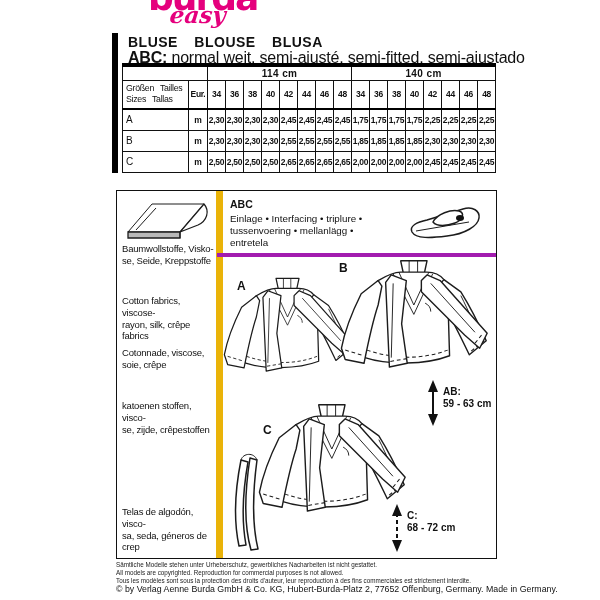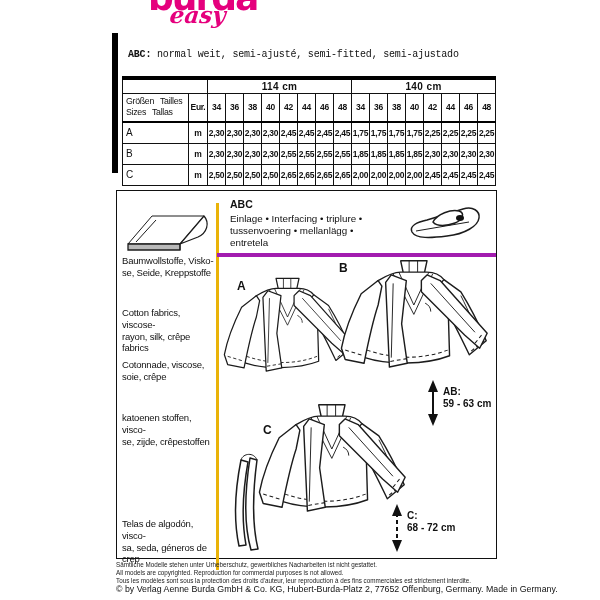--- a/index.html
+++ b/index.html
@@ -10,43 +10,43 @@
   #logo{position:absolute;left:148px;top:0;width:120px;height:34px;overflow:hidden;}
   #logo .brand{position:absolute;left:0;top:-23px;font-size:36px;font-weight:bold;
                letter-spacing:-2px;color:#e5007d;font-family:"DejaVu Sans",sans-serif;}
   #logo .easy{position:absolute;left:22px;top:1px;font-size:23px;font-weight:bold;font-style:italic;
               color:#e5007d;font-family:"DejaVu Serif",serif;transform:skewX(-6deg);}
 
   
   #title-bar{position:absolute;left:112px;top:33px;width:6px;height:140px;background:#000;}
   #main-title{position:absolute;left:128px;top:34px;font-size:14px;font-weight:bold;
               letter-spacing:.5px;word-spacing:12px;}
-  #subtitle{position:absolute;left:128px;top:49px;font-size:10px;letter-spacing:-.2px;font-family:Liberation Mono, monospace;}
+  #subtitle{position:absolute;left:128px;top:49px;font-size:16px;letter-spacing:-.2px;}
   #subtitle b{font-weight:bold;}
 
   
-  #size-table{position:absolute;left:122px;top:76px;width:373px;border-collapse:collapse;
+  #size-table{position:absolute;left:122px;top:63px;width:373px;border-collapse:collapse;
               table-layout:fixed;padding-left:20px;}
   #size-table td,#size-table th{border:1px solid #111;padding:0;font-size:8.5px;
               text-align:center;vertical-align:middle;letter-spacing:-.3px;overflow:hidden;}
   #size-table tr.cm-row{height:15px;}
   #size-table tr.cm-row th{border-top:4px solid #000;font-size:10px;font-weight:bold;letter-spacing:.4px;}
   #size-table tr.cm-row td.corner{border-top:4px solid #000;}
   #size-table tr.sizes-row{height:29px;}
   #size-table tr.sizes-row td,#size-table tr.sizes-row th{border-bottom:2px solid #000;font-weight:bold;}
   #size-table tr.sizes-row td.rowlabel{font-weight:normal;text-align:left;padding-left:3px;
               font-size:8.8px;line-height:1.25;word-spacing:4px;}
   #size-table tr.val-row{height:21px;}
   #size-table tr.val-row td{font-weight:bold;}
   #size-table tr.val-row td.letter{font-weight:normal;text-align:left;padding-left:3px;font-size:10px;}
   #size-table col.c-label{width:66px;} #size-table col.c-eur{width:19px;} #size-table col.c-size{width:18px;}
 
   
   #lower-box{position:absolute;left:116px;top:190px;width:379px;height:367px;border:1px solid #111;}
-  #fabric-col{position:absolute;left:0;top:12px;width:99px;height:100%;border-right:3px solid #eab308;}
+  #fabric-col{position:absolute;left:0;top:0;width:99px;height:100%;border-right:7px solid #eab308;}
   .fabric-item{position:absolute;left:5px;width:92px;font-size:9.5px;line-height:1.24;
                white-space:pre-line;letter-spacing:-.2px;}
   #fab-0{top:52px;} #fab-1{top:104px;} #fab-2{top:156px;} #fab-3{top:209px;}
   #fab-4{top:262px;} #fab-5{top:315px;}
   #fabric-icon{position:absolute;left:5px;top:5px;}
 
   #abc-box{position:absolute;left:100px;top:0;right:0;height:62px;border-bottom:4px solid #a21caf;}
   #abc-title{position:absolute;left:13px;top:7px;font-size:10.5px;font-weight:bold;}
   #abc-text{position:absolute;left:13px;top:22px;font-size:9.8px;line-height:1.25;white-space:pre-line;}
   #iron-icon{position:absolute;left:190px;top:6px;}
@@ -68,20 +68,21 @@
 <body>
 
 <div id="page">
 
   <div id="logo">
     <div class="brand">burda</div>
     <div class="easy">easy</div>
   </div>
 
   <div id="title-bar"></div>
+  <div id="main-title">BLUSE BLOUSE BLUSA</div>
   <div id="subtitle">
     <b>ABC:</b>
     <span>normal weit, semi-ajusté, semi-fitted, semi-ajustado</span>
   </div>
 
   <table id="size-table">
     <colgroup>
       <col class="c-label">
         <col class="c-eur">
       <col class="c-size">

